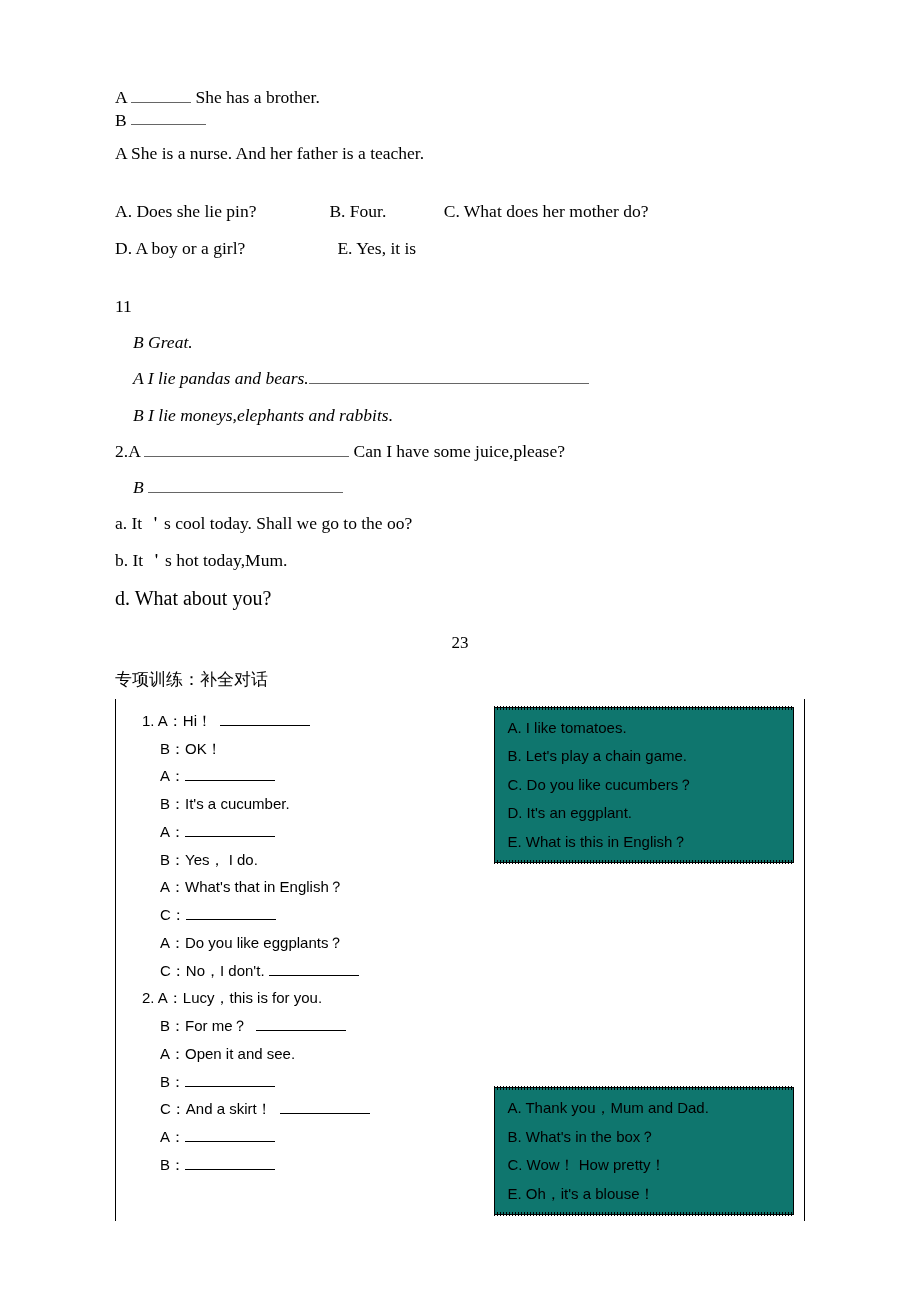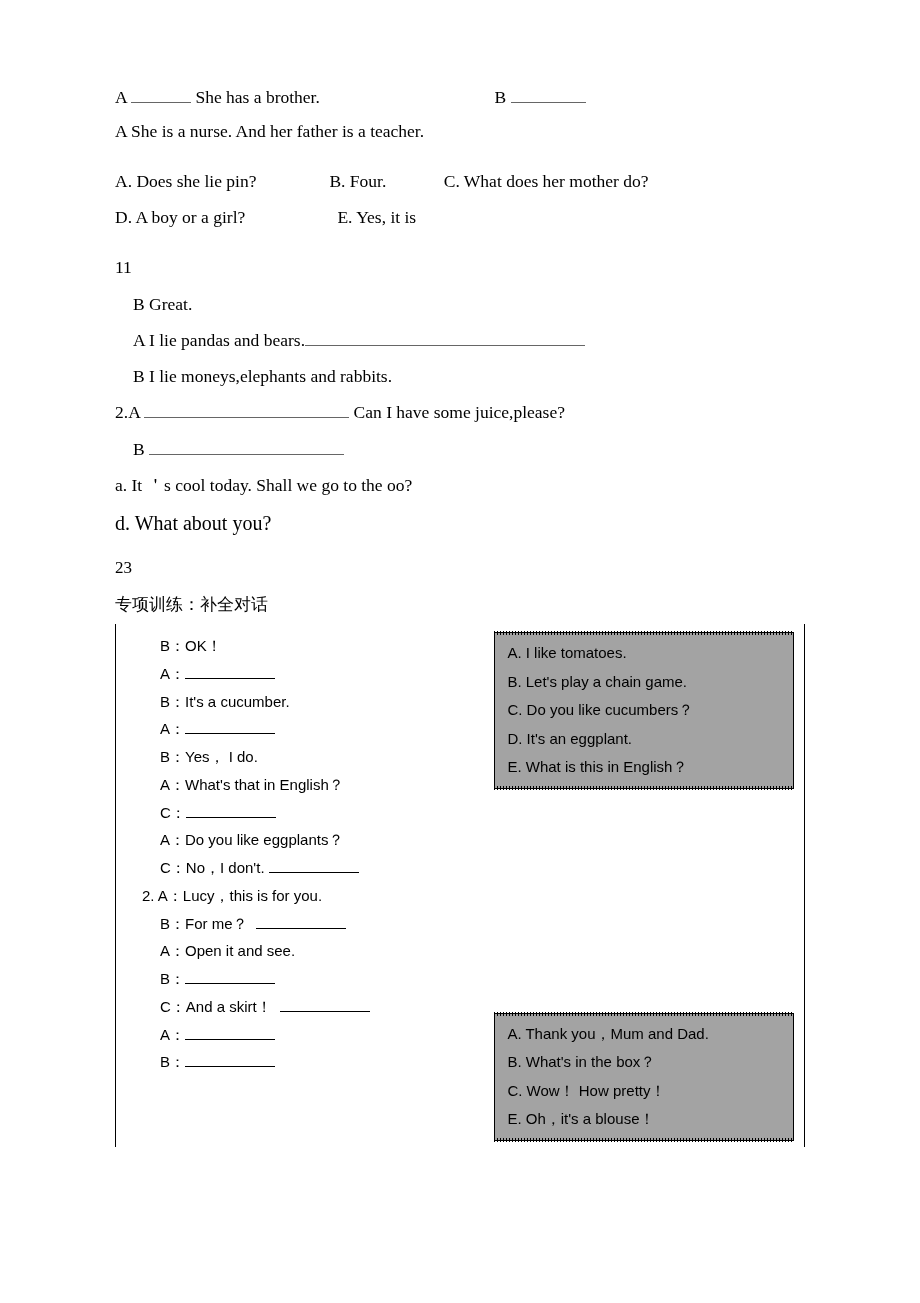--- a/index.html
+++ b/index.html
@@ -15,27 +15,28 @@
     .page {
       padding: 85px 115px 40px 115px;
     }
     .line {
       margin-bottom: 10px;
       line-height: 1.5;
     }
     .line-split {
       display: flex;
       margin-bottom: 10px;
+      flex-direction: column;
     }
     .line-split .left { flex: 0 0 55%; }
     .line-split .right { flex: 1; }
-    .indent { padding-left: 18px; }
-    .sp { margin-top: 24px; }
+    .indent { padding-left: 18px; font-style: italic; }
+    .sp { margin-top: 32px; }
     .blank { display: inline-block; border-bottom: 1px solid #666; height: 1em; vertical-align: baseline; min-width: 50px; }
-    .centered-num { margin: 20px 0 15px; font-size: 17px;}
+    .centered-num { text-align:center; margin: 20px 0 15px; font-size: 17px;}
     .section-title { font-family: Arial, sans-serif; font-size: 17px; margin-bottom: 8px; }
 
     .exercise-block {
       display: flex;
       border-left: 1px solid #000;
       border-right: 1px solid #000; 
       padding: 8px 0 6px;
       margin-top: 5px;
       font-family: Arial, sans-serif;
       font-size: 15px;
@@ -48,21 +49,21 @@
     .right-col {
       width: 45%;
       padding-right: 10px;
     }
     .option-box {
       border: 1.5px solid #000;
       padding: 6px 12px 6px 12px;
       line-height: 1.9;
       position: relative;
       font-size: 15px;
-      background: #a3a3a3;
+      background: #0f766e;
     }
     .option-box::before, .option-box::after {
       content:'';
       position:absolute;
       left:-1.5px; right:-1.5px;
       height:4px;
       background: repeating-linear-gradient(90deg, #000 0 1px, transparent 1px 3px);
     }
     .option-box::before{ top:-2px; }
     .option-box::after{ bottom:-2px; }
@@ -106,28 +107,30 @@
   <div class="line indent">B I lie moneys,elephants and rabbits.</div>
 
   <div class="line">
     <span>2.A </span><span class="blank" style="min-width:205px"></span><span> Can I have some juice,please?</span>
   </div>
   <div class="line indent">
     <span>B </span><span class="blank" style="min-width:195px"></span>
   </div>
 
   <div class="line">a.   It ＇s cool today. Shall we go to the oo?</div>
+  <div class="line">b.   It ＇s hot today,Mum.</div>
   <div class="line" style="font-size:20px">d.   What about you?</div>
 
   <div class="centered-num">23</div>
 
   <div class="section-title">专项训练：补全对话</div>
 
   <div class="exercise-block">
     <div class="left-col">
+      <div class="ex-line first"><span>1. A：Hi！  </span><span class="bl"></span></div>
       <div class="ex-line">B：OK！</div>
       <div class="ex-line"><span>A：</span><span class="bl"></span></div>
       <div class="ex-line">B：It's a cucumber.</div>
       <div class="ex-line"><span>A：</span><span class="bl"></span></div>
       <div class="ex-line">B：Yes， I do.</div>
       <div class="ex-line">A：What's that in English？</div>
       <div class="ex-line"><span>C：</span><span class="bl"></span></div>
       <div class="ex-line">A：Do you like eggplants？</div>
       <div class="ex-line"><span>C：No，I don't. </span><span class="bl"></span></div>
 

